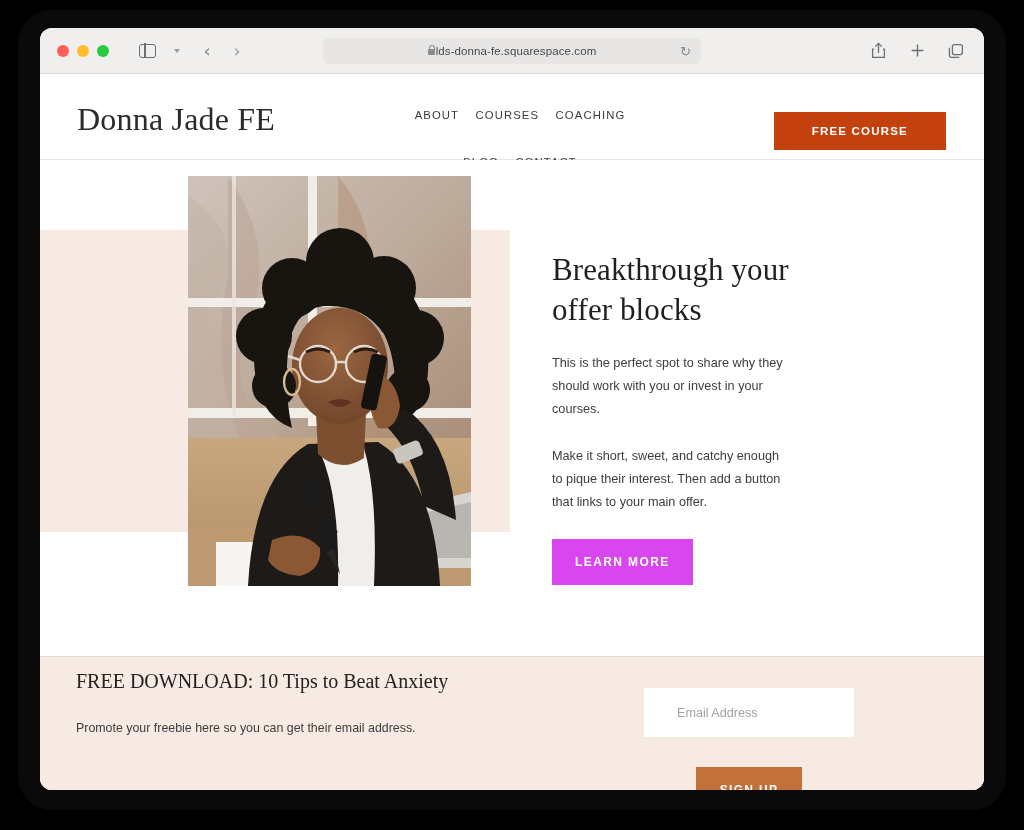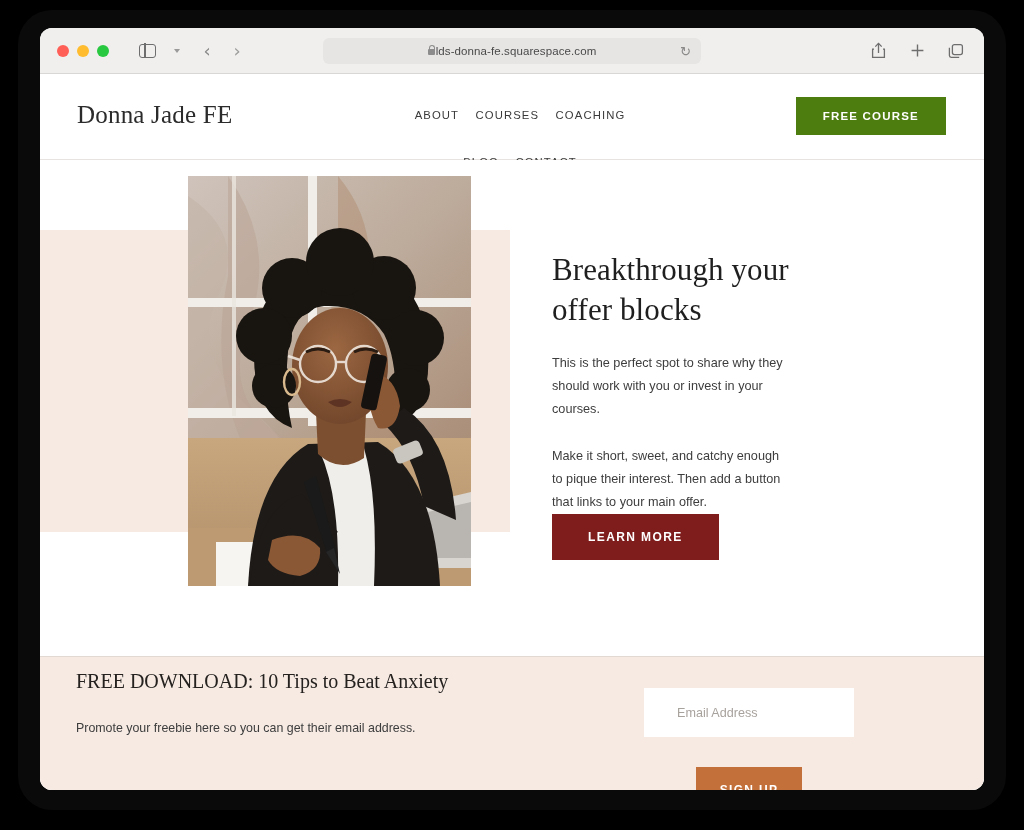--- a/index.html
+++ b/index.html
@@ -121,46 +121,46 @@
   
   .site-header {
     position: relative;
     height: 86px;
     border-bottom: 1px solid #e6e3e0;
     display: flex; align-items: center;
   }
   .logo {
     position: absolute; left: 37px; top: 27px;
     font-family: "Liberation Serif", serif;
-    font-size: 25px; color: #2b2b2b;
+    font-size: 32px; color: #2b2b2b;
     letter-spacing: .2px;
   }
   .mainnav {
     position: absolute;
     left: 352px; top: 18px;
     width: 256px;
     text-align: center;
     line-height: 23px;
   }
   .mainnav a {
     display: inline-block;
     font-size: 11.3px;
     letter-spacing: 1.1px;
     color: #3a3a3a;
     text-decoration: none;
     margin: 12px 6px;
   }
   .free-course-btn {
-    position: absolute; right: 38px; top: 23px;
-    background: #4d7c0f;
+    position: absolute; right: 38px; top: 38px;
+    background: #c2410c;
     color: #ffffff;
     font-size: 11.5px;
     font-weight: bold;
     letter-spacing: 1.2px;
-    padding: 13px 27px;
+    padding: 13px 38px;
     border: none;
     cursor: pointer;
   }
 
   
   .hero { position: relative; height: 496px; background: #fff; }
   .beige-band {
     position: absolute;
     left: 0; top: 70px;
     width: 470px; height: 302px;
@@ -190,26 +190,27 @@
   }
   .hero-p {
     font-size: 12.7px;
     line-height: 23px;
     color: #3d3d3d;
     margin-top: 22px;
     width: 240px;
   }
   .hero-p.second { margin-top: 24px; }
   .learn-more-btn {
-    background: #7f1d1d;
+    margin-top: 25px;
+    background: #d946ef;
     color: #fff;
     font-size: 12px;
     font-weight: bold;
     letter-spacing: 1.4px;
-    padding: 16px 36px;
+    padding: 16px 23px;
     border: none;
     cursor: pointer;
     display: inline-block;
   }
 
   
   .promo {
     position: relative;
     height: 152px;
     background: #f6eae3;

